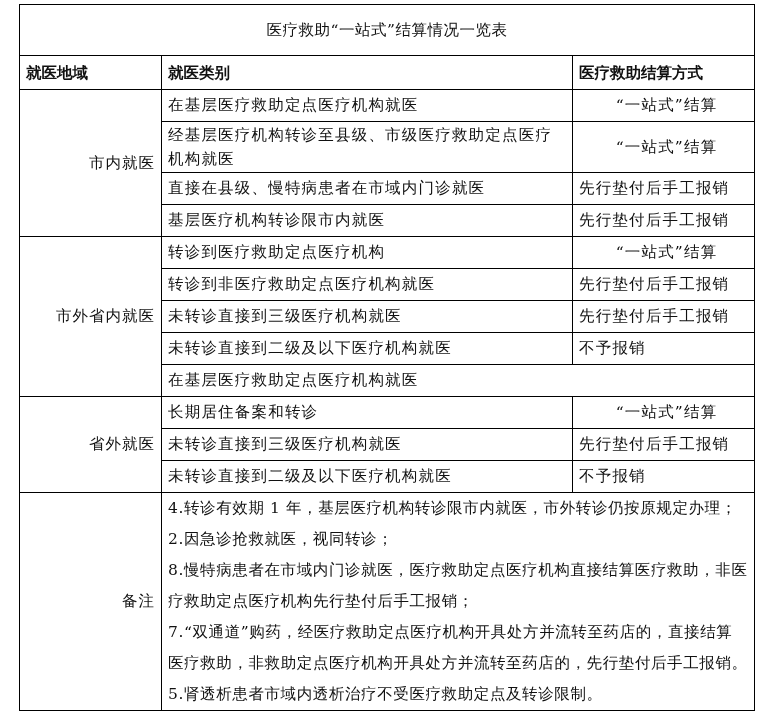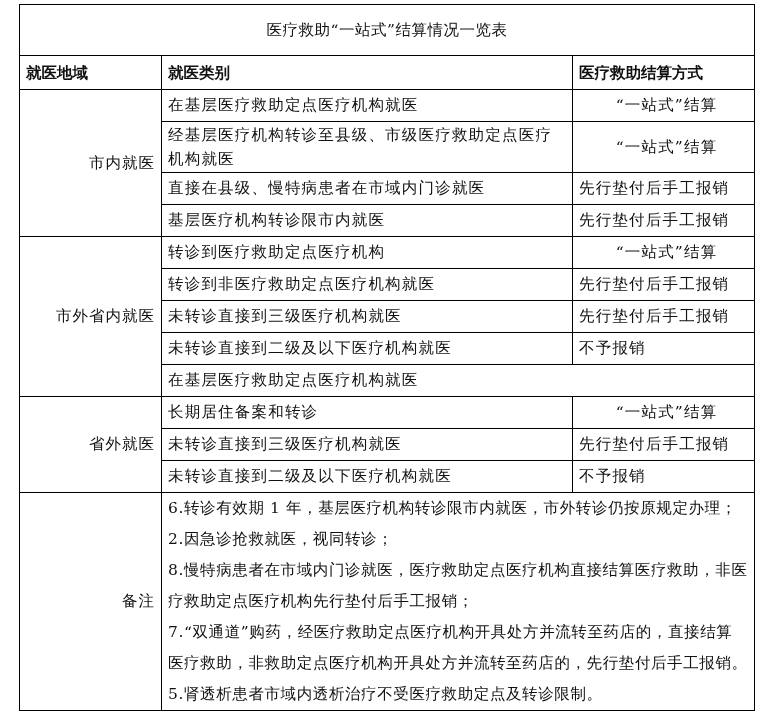--- a/index.html
+++ b/index.html
@@ -150,21 +150,21 @@
       <td class="method">先行垫付后手工报销</td>
     </tr>
     <tr>
       <td class="cat">未转诊直接到二级及以下医疗机构就医</td>
       <td class="method">不予报销</td>
     </tr>
 
     <tr>
       <td class="region">备注</td>
       <td class="notes" colspan="2">
-        <span class="note-line">6.转诊有效期 1 年，基层医疗机构转诊限市内就医，市外转诊仍按原规定办理；</span>
+        <span class="note-line">4.转诊有效期 1 年，基层医疗机构转诊限市内就医，市外转诊仍按原规定办理；</span>
         <span class="note-line">2.因急诊抢救就医，视同转诊；</span>
         <span class="note-line">8.慢特病患者在市域内门诊就医，医疗救助定点医疗机构直接结算医疗救助，非医疗救助定点医疗机构先行垫付后手工报销；</span>
         <span class="note-line">7.“双通道”购药，经医疗救助定点医疗机构开具处方并流转至药店的，直接结算医疗救助，非救助定点医疗机构开具处方并流转至药店的，先行垫付后手工报销。</span>
         <span class="note-line">5.肾透析患者市域内透析治疗不受医疗救助定点及转诊限制。</span>
       </td>
     </tr>
   </tbody>
 </table>
 
 </body></html>

